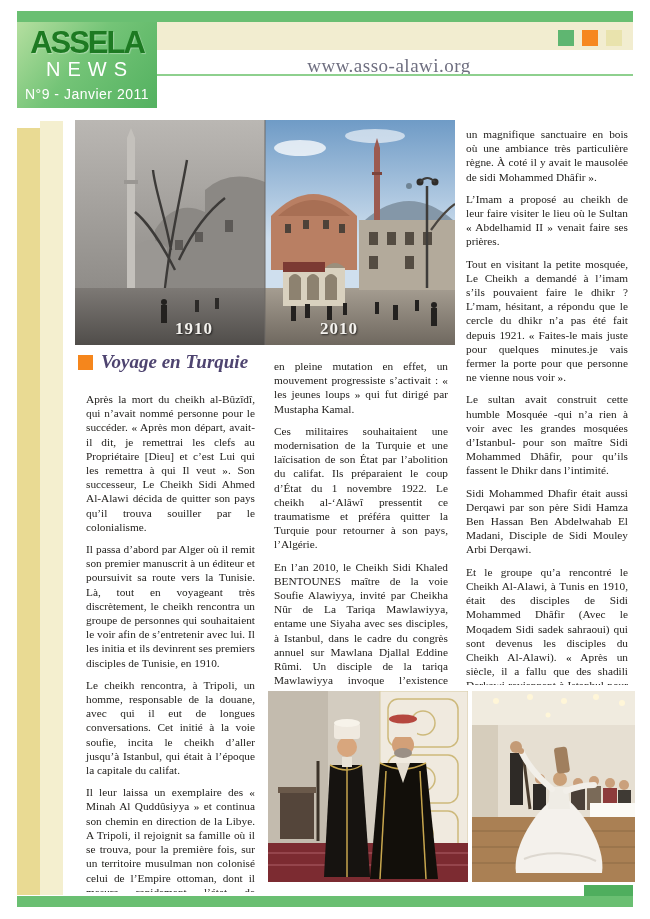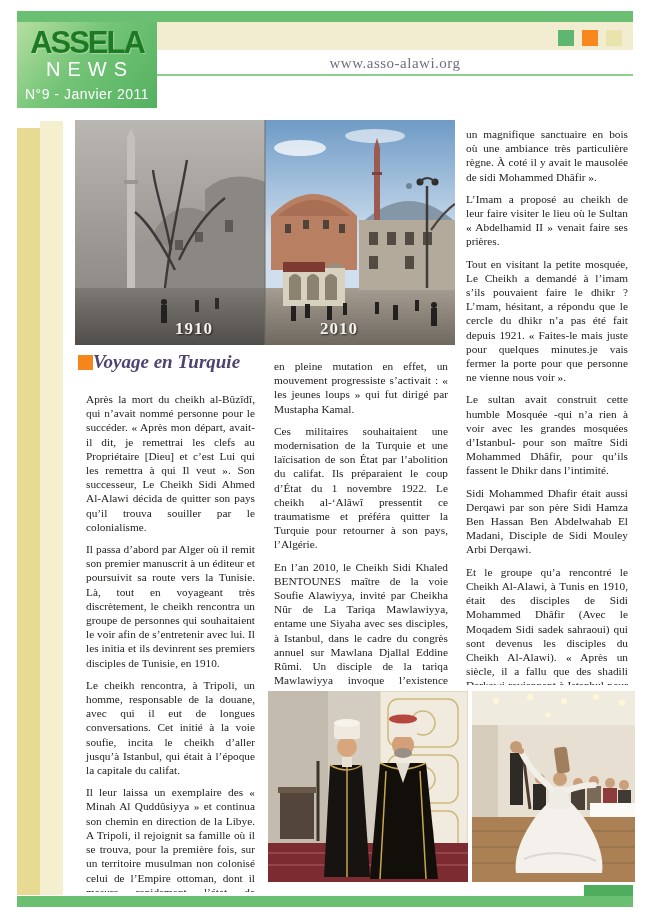--- a/index.html
+++ b/index.html
@@ -13,38 +13,38 @@
             font-family:"Liberation Sans",sans-serif;}
   .logo-assela{font-size:31px;font-weight:bold;color:#1d7a22;letter-spacing:-2px;
                text-shadow:1px 1px 1px rgba(255,255,255,.35);line-height:28px;}
   .logo-news{font-size:20px;font-weight:normal;color:#ffffff;letter-spacing:7px;line-height:24px;margin-left:6px;}
   .logo-issue{font-size:14px;color:#ffffff;margin-top:5px;letter-spacing:.5px;}
   .beige-bar{position:absolute;left:157px;top:22px;width:476px;height:28px;background:#f2edd0;}
   .sq{position:absolute;top:30px;width:16px;height:16px;}
   .sq.green{left:558px;background:#5fb671;}
   .sq.orange{left:582px;background:#f6881f;}
   .sq.beige{left:606px;background:#e9e3ad;}
-  .website{position:absolute;left:157px;top:55px;width:476px;text-align:center;
-           font-size:15px;color:#6f6f80;letter-spacing:.5px;}
+  .website{position:absolute;left:151px;top:55px;width:476px;text-align:center;
+           font-size:19px;color:#6f6f80;letter-spacing:.5px;}
   .green-rule{position:absolute;left:157px;top:74px;width:476px;height:2px;background:#8ed08e;}
   
   .strip-dark{position:absolute;left:17px;top:128px;width:23px;height:767px;background:#e9da93;}
   .strip-light{position:absolute;left:40px;top:121px;width:23px;height:774px;background:#f4efcf;}
   
   .photo{position:absolute;overflow:hidden;}
   .photo svg{display:block;}
   .photo-main{left:75px;top:120px;width:380px;height:225px;}
   .photo-label{position:absolute;bottom:6px;color:#f4f2ee;font-weight:bold;font-size:17px;
                text-shadow:1px 1px 2px rgba(0,0,0,.65);letter-spacing:1px;margin-top:8px;}
   .label-1910{left:100px;}
   .label-2010{left:245px;}
   .photo-imams{left:268px;top:691px;width:200px;height:191px;}
   .photo-dervish{left:472px;top:691px;width:163px;height:191px;}
   
-  .section-title{position:absolute;left:78px;top:351px;width:186px;display:flex;align-items:center;}
+  .section-title{position:absolute;left:78px;top:351px;width:186px;display:flex;align-items:center;gap:8px;}
   .title-bullet{width:15px;height:15px;background:#f5861c;flex:0 0 auto;}
   .title-text{font-style:italic;font-weight:bold;font-size:19px;color:#4e4470;white-space:nowrap;}
   .col{position:absolute;text-align:justify;font-size:11.3px;line-height:14.2px;color:#24221f;}
   .col p{margin:8px;}
   .col-1{left:78px;top:384px;width:185px;height:508px;overflow:hidden;}
   .col-2{left:266px;top:351px;width:190px;height:336px;overflow:hidden;}
   .col-3{left:458px;top:119px;width:178px;height:566px;overflow:hidden;}
   .sig{text-align:right;font-weight:bold;margin-top:-14.2px;}
   
   .bottom-square{position:absolute;left:584px;top:885px;width:49px;height:22px;background:#4fae5e;}

